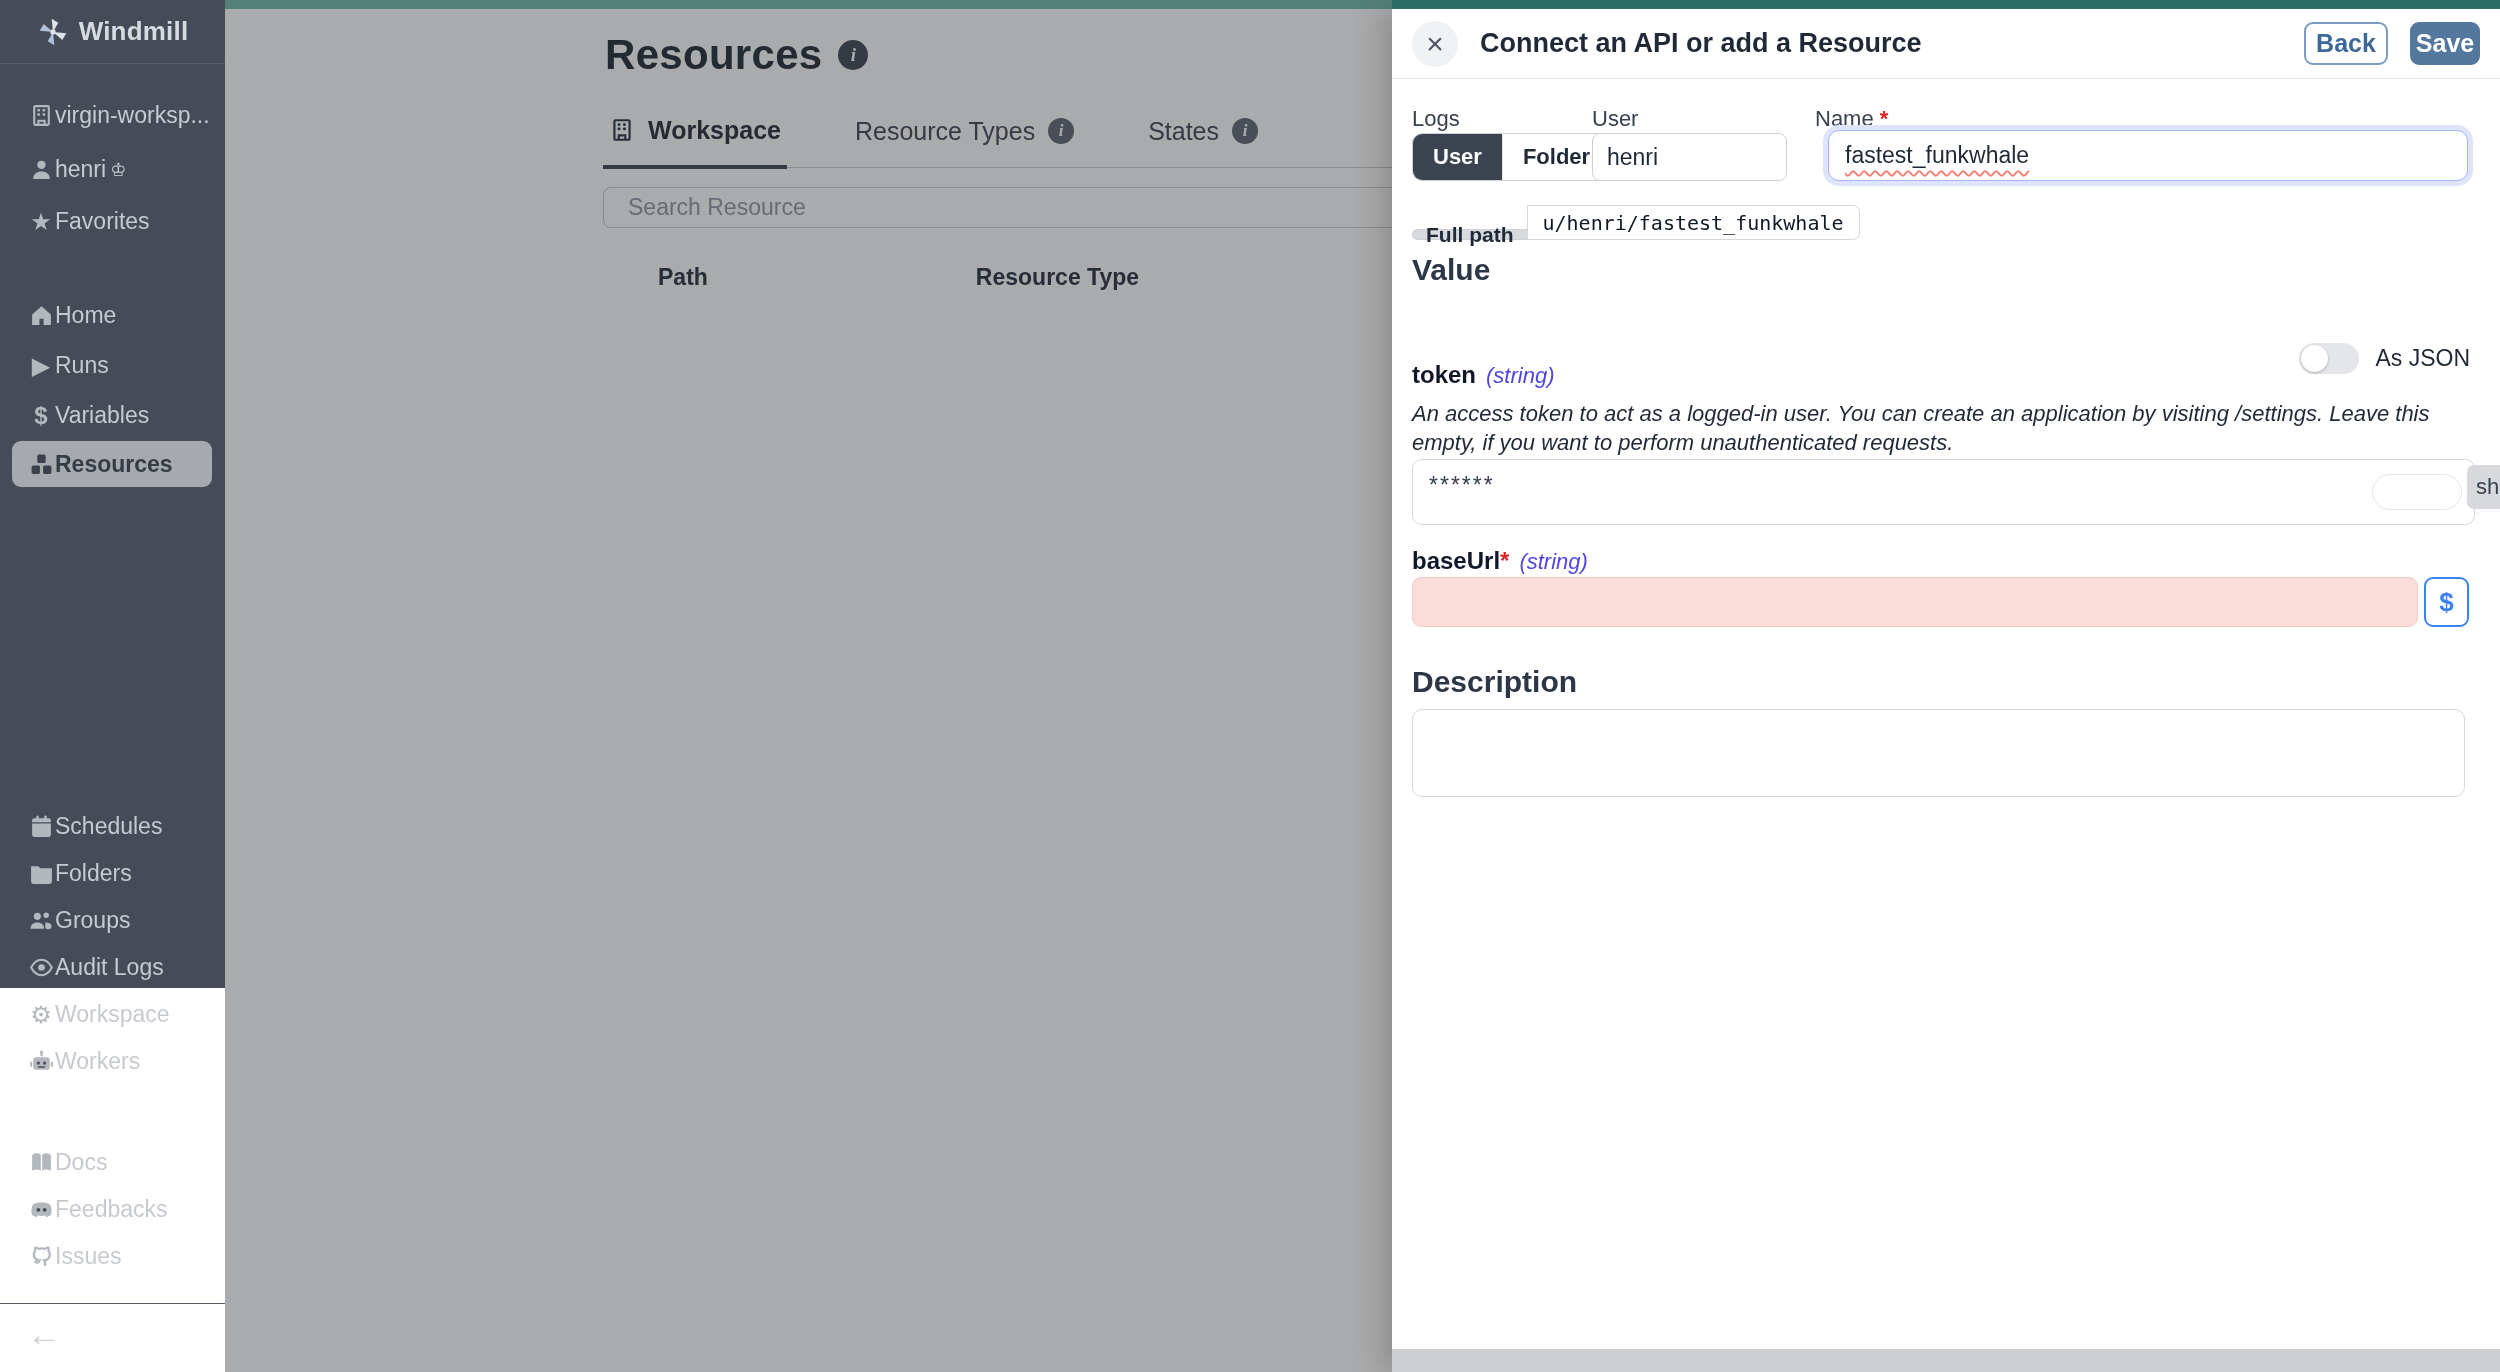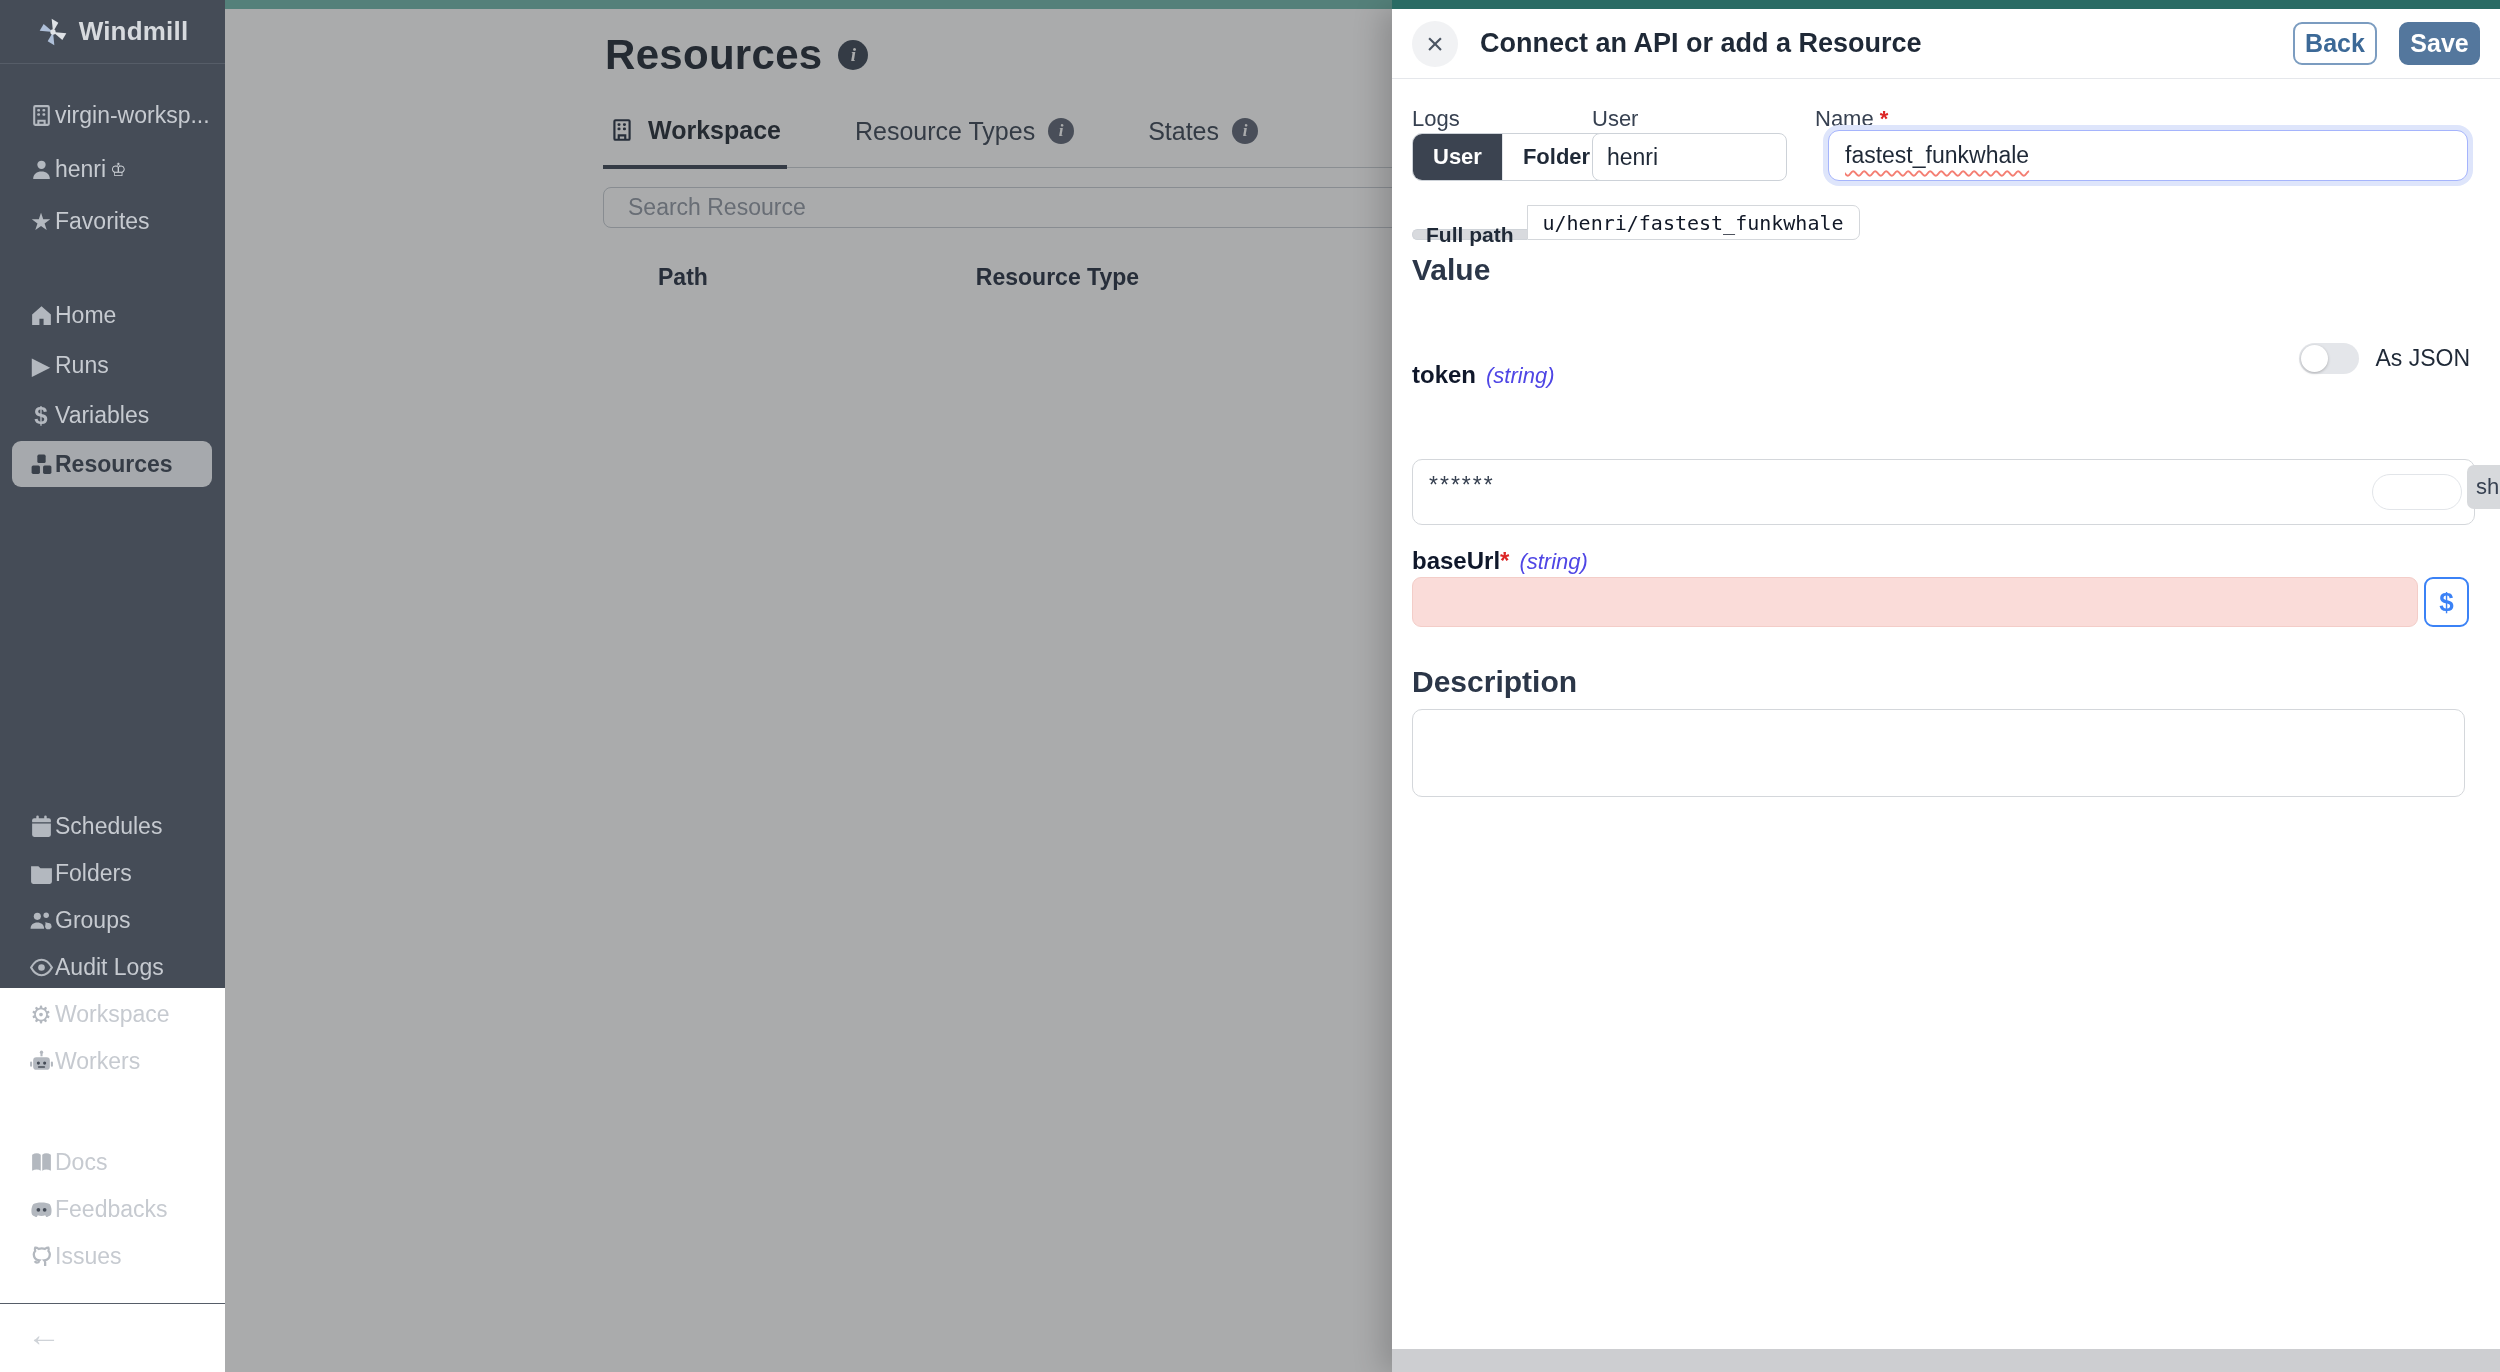--- a/index.html
+++ b/index.html
@@ -54,21 +54,21 @@
   .drawer { position:absolute; left:1392px; top:9px; width:1108px; height:1363px; background:#fff;
             z-index:7; box-shadow:-10px 0 28px rgba(0,0,0,.18); }
   .d-header { position:absolute; top:0; left:0; width:100%; height:70px; border-bottom:1px solid #e5e7eb;
               display:flex; align-items:center; padding:0 20px; gap:22px; }
   .close-btn { width:46px; height:46px; border-radius:50%; background:#f1f2f4; color:#4b5563;
                display:flex; align-items:center; justify-content:center; font-size:30px; cursor:pointer; flex:none; }
   .d-title { font-size:27px; font-weight:bold; color:#1f2937; flex:1; }
   .btn { height:43px; border-radius:9px; font-size:25px; font-weight:bold; display:flex;
          align-items:center; justify-content:center; cursor:pointer; }
   .btn-back { width:84px; background:#fff; border:2px solid #7b9cc0; color:#3c6997; }
-  .btn-save { width:81px; background:#54779d; border:2px solid #54779d; color:#fff; }
+  .btn-save { width:70px; background:#54779d; border:2px solid #54779d; color:#fff; }
 
   .field-label { position:absolute; font-size:22px; color:#374151; }
   .req { color:#dc2626; font-weight:bold; }
   .seg-group { position:absolute; left:20px; top:124px; height:48px; display:flex; border:1px solid #cdd2d8;
                border-radius:10px; overflow:hidden; background:#fff; }
   .seg { padding:0 20px; display:flex; align-items:center; font-size:22px; font-weight:bold; cursor:pointer; }
   .seg.on  { background:#3b4350; color:#fff; }
   .seg.off { background:#fff; color:#1f2937; border-left:1px solid #e2e5e9; }
   .text-input { border:1px solid #cdd2d8; border-radius:8px; font-size:23px; color:#1f2937;
                 padding:0 14px; outline:none; background:#fff; }
@@ -351,20 +351,21 @@
     <div class="toggle">
       <div class="knob"></div>
     </div>
     <div class="asjson-lbl">As JSON</div>
   </div>
 
   <div class="prop-head" style="top:352px">
     <span class="prop-name">token</span>
     <span class="prop-type">(string)</span>
   </div>
+  <div class="prop-desc">An access token to act as a logged-in user. You can create an application by visiting /settings. Leave this empty, if you want to perform unauthenticated requests.</div>
   <div class="token-input">
     <span>******</span>
     <span class="mini-pill"></span>
   </div>
 
   <div class="prop-head" style="top:538px">
     <span class="prop-name"><span>baseUrl</span><span class="req">*</span></span>
     <span class="prop-type">(string)</span>
   </div>
   <div class="baseurl-input"></div>

